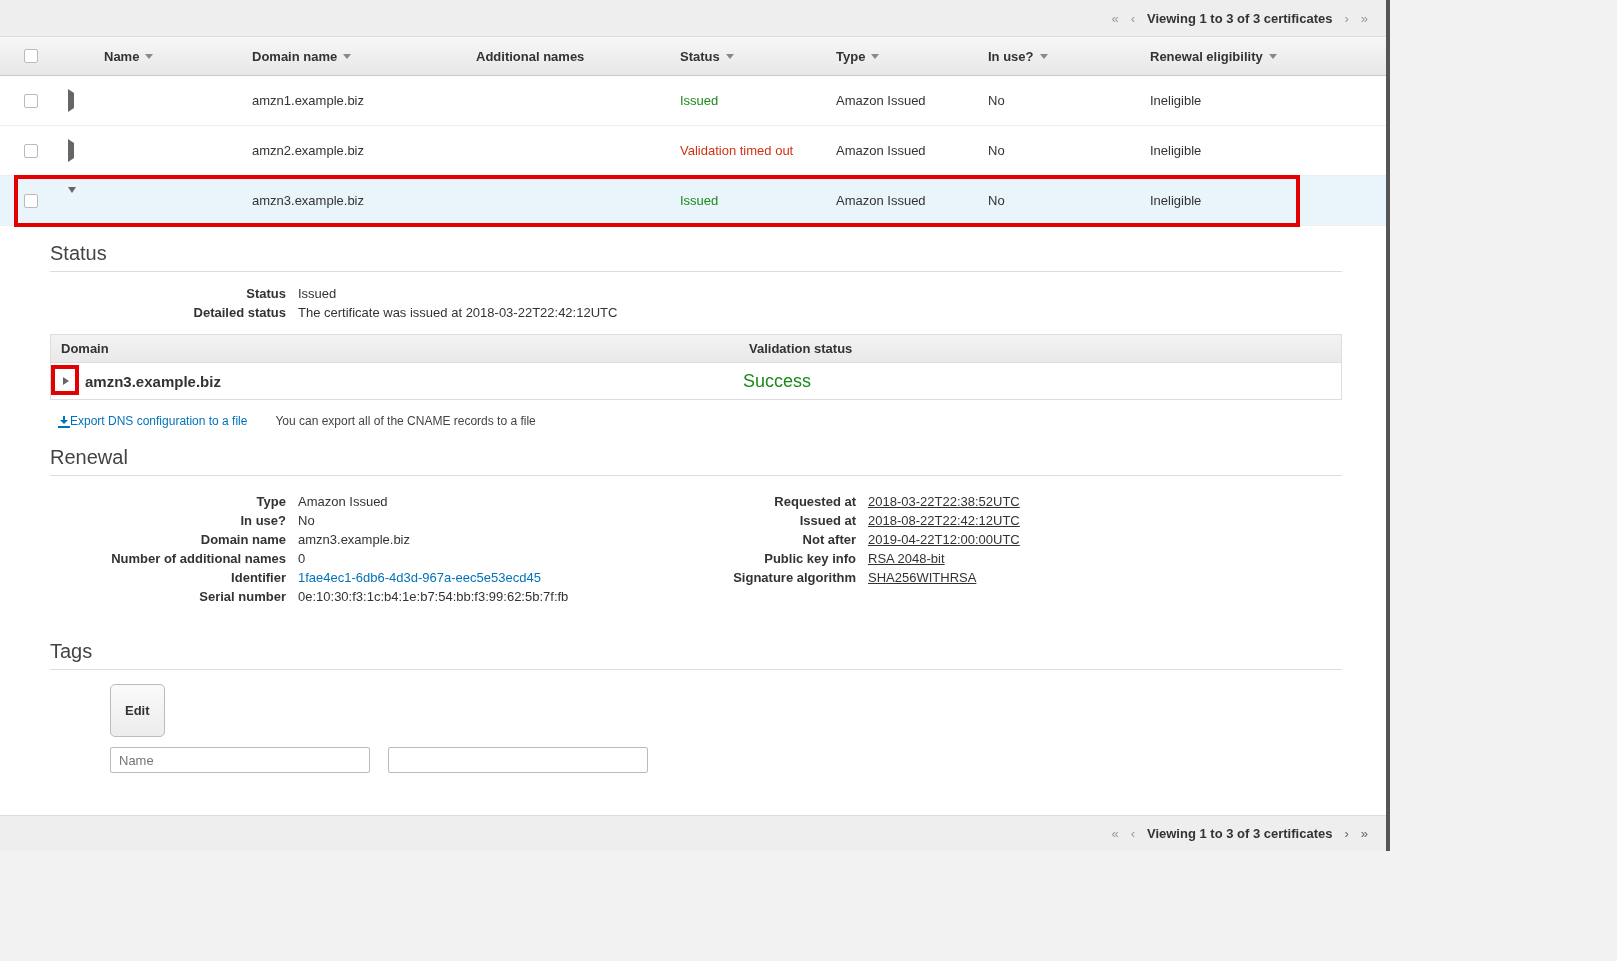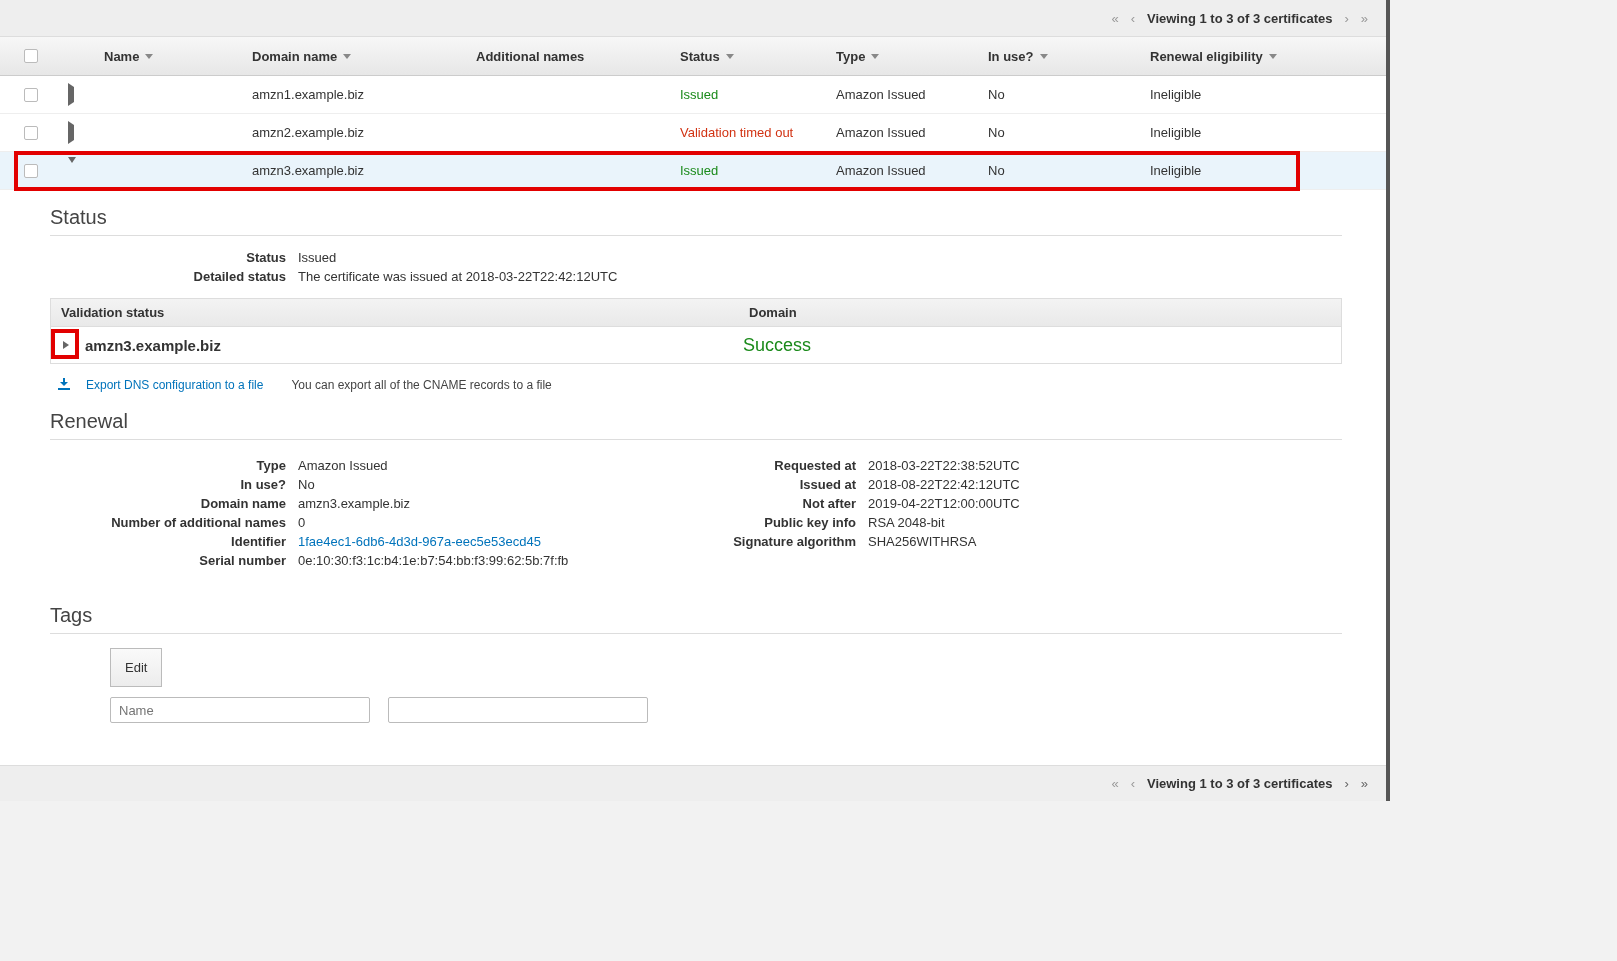--- a/index.html
+++ b/index.html
@@ -64,21 +64,21 @@
     border-top: 5px solid #888;
   }
   .checkbox-box {
     width: 14px; height: 14px;
     border: 1px solid #bbb;
     border-radius: 2px;
     background: #fff;
     margin-left: 18px;
   }
   .data-row {
-    height: 38px;
+    height: 50px;
     border-bottom: 1px solid #eee;
     background: #fff;
   }
   .data-row.selected {
     background: #eaf4fb;
   }
   .data-cell { padding: 0 6px; color: #333; }
   .status-issued { color: #1a8a1a; }
   .status-failed { color: #d13212; }
 
@@ -174,21 +174,21 @@
     pointer-events: none;
   }
 
   .export-line {
     margin: 14px 0 6px 8px;
     display: flex;
     align-items: center;
     gap: 28px;
     font-size: 12px;
   }
-  .export-link { color: #0073bb; display: inline-flex; align-items: flex-start; gap: 16px; cursor: pointer;}
+  .export-link { color: #0073bb; display: inline-flex; align-items: flex-end; gap: 0; cursor: pointer;}
   .export-caption { color: #444; }
 
   .dl-icon {
     width: 12px; height: 12px;
     display: inline-block;
     position: relative;
   }
   .dl-icon::before {
     content: "";
     position: absolute;
@@ -211,34 +211,35 @@
   }
 
   
   .details-flex {
     display: flex;
     gap: 20px;
   }
   .details-left { flex: 0 0 540px; }
   .details-right { flex: 1; }
   .details-right .kv-row .kv-label { width: 246px; }
-  .details-right .kv-row .kv-value { max-width: 400px; word-break: break-all; }
+  .details-right .kv-row .kv-value { max-width: 400px; word-break: break-all; text-decoration: underline; }
 
   
   .tags-block { margin-top: 14px; margin-left: 60px; }
   .edit-btn {
     display: inline-block;
-    padding: 11px 14px;
+    padding: 18px 14px;
     background: linear-gradient(#fafafa,#ececec);
     border: 1px solid #bbb;
-    border-radius: 0;
+    border-radius: 5px;
     color: #333;
     font-size: 13px;
     cursor: pointer;
     margin-bottom: 10px;
+    font-weight: bold;
   }
   .tag-inputs { display: flex; gap: 18px; }
   .tag-input {
     height: 26px;
     width: 260px;
     border: 1px solid #bbb;
     border-radius: 2px;
     padding: 0 8px;
     font-size: 13px;
     background: #fff;
@@ -353,22 +354,22 @@
         <div class="kv-value">Issued</div>
       </div>
       <div class="kv-row">
         <div class="kv-label">Detailed status</div>
         <div class="kv-value">The certificate was issued at 2018-03-22T22:42:12UTC</div>
       </div>
     </div>
 
     <div class="domain-table">
       <div class="domain-head">
+        <div>Domain</div>
         <div>Validation status</div>
-        <div>Domain</div>
       </div>
       <div class="domain-body">
         <span class="red-small-box"></span>
         <div class="dname">
           <span class="expander-box">
               <span class="tri-right"></span>
             </span>
           <span>amzn3.example.biz</span>
         </div>
         <div class="dstat">Success</div>

